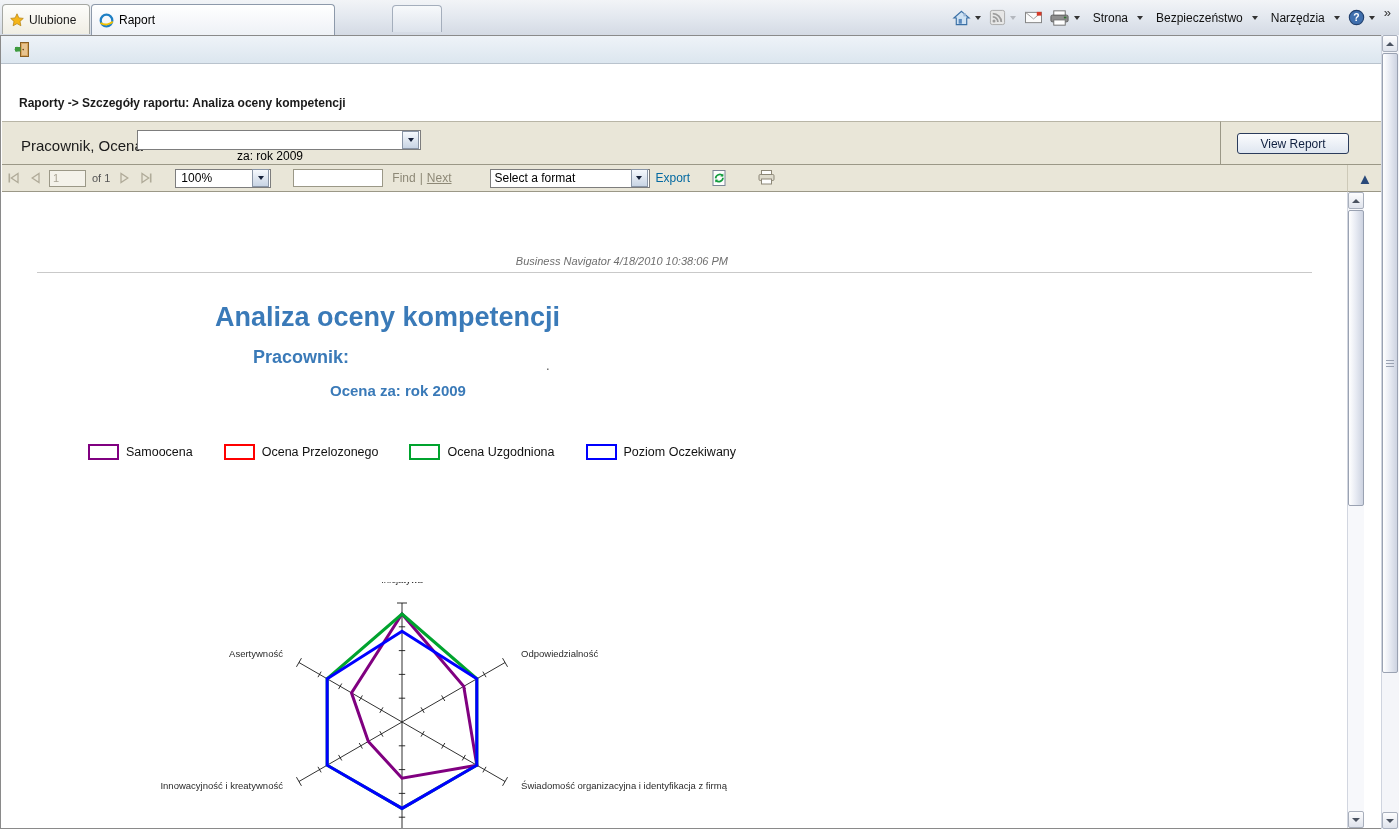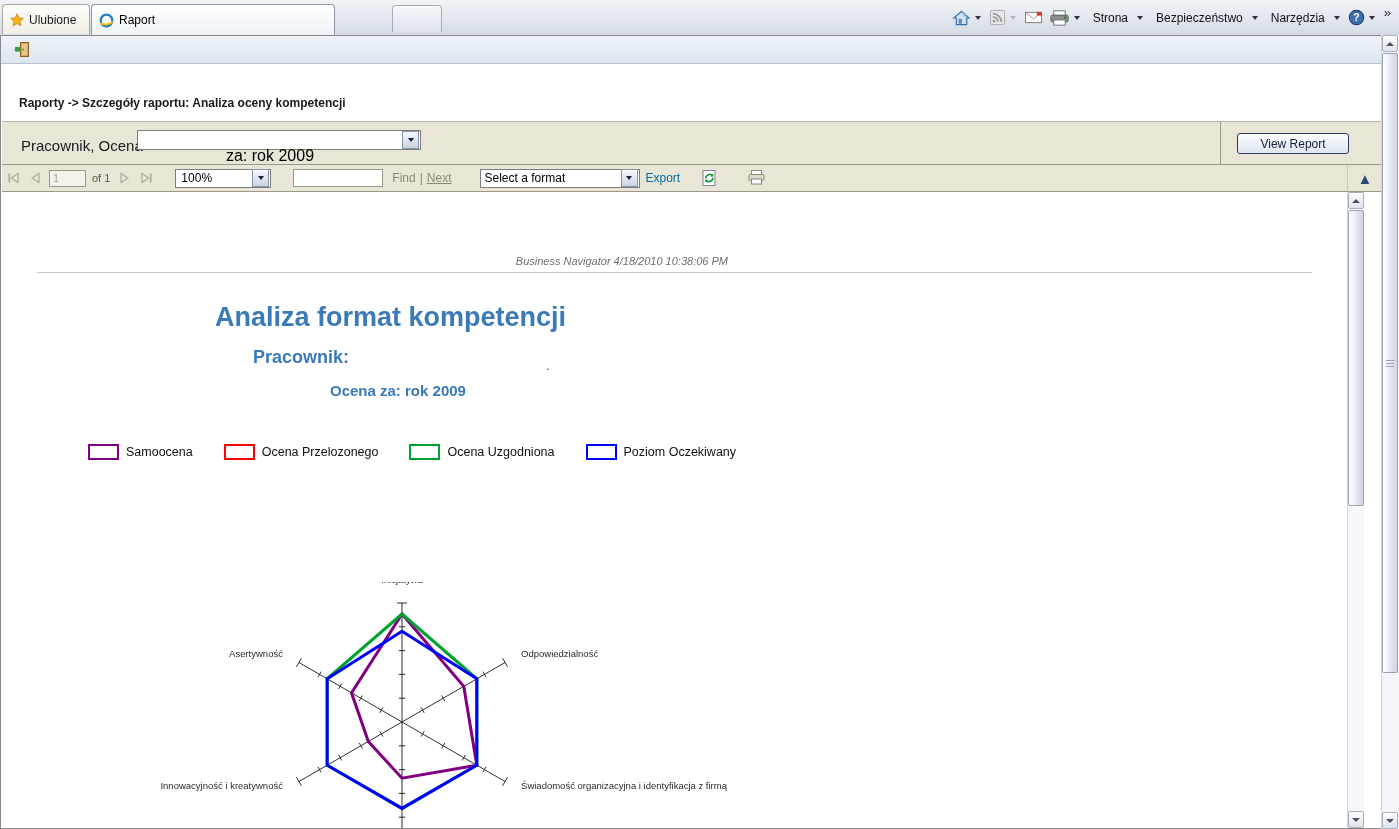--- a/index.html
+++ b/index.html
@@ -102,21 +102,21 @@
     position:absolute;left:1px;top:85px;width:1218px;height:44px;
     background:#e9e6d8;border-top:1px solid #b8b5a6;border-bottom:1px solid #9b9887;
     box-sizing:border-box;
   }
   .param-label{position:absolute;left:19px;top:15px;font-size:15px;color:#1a1a1a;}
   .param-select{
     position:absolute;left:135px;top:8px;width:284px;height:20px;
     border:1px solid #7d7d7d;background:#fff;box-sizing:border-box;
     display:flex;align-items:center;
   }
-  .param-select .val{flex:1;text-align:center;font-size:16px;margin-top:32px;}
+  .param-select .val{flex:1;text-align:center;font-size:12px;margin-top:32px;}
   .ddbtn{
     width:17px;height:18px;margin-right:1px;
     background:linear-gradient(to bottom,#f6f9fd,#c8d4e4);
     border:1px solid #8995a6;box-sizing:border-box;
     display:flex;align-items:center;justify-content:center;
   }
   .ddbtn .caret{border-top-color:#16213a;margin:0;}
 
   .viewreport-wrap{
     position:absolute;left:1219px;top:85px;width:162px;height:44px;
@@ -147,21 +147,21 @@
     width:96px;height:19px;margin-left:18px;border:1px solid #7d7d7d;background:#fff;
     box-sizing:border-box;display:flex;align-items:center;
   }
   .zoomsel .val{flex:1;padding-left:5px;font-size:12px;}
   .findbox{
     width:90px;height:18px;margin-left:22px;border:1px solid #9b9887;background:#fff;
     box-sizing:border-box;
   }
   .findlink{font-size:12px;color:#8d8876;margin-left:9px;}
   .fmtsel{
-    width:160px;height:19px;margin-left:28px;border:1px solid #7d7d7d;background:#fff;
+    width:160px;height:19px;margin-left:38px;border:1px solid #7d7d7d;background:#fff;
     box-sizing:border-box;display:flex;align-items:center;
   }
   .fmtsel .val{flex:1;padding-left:4px;font-size:12px;}
   .exportlbl{font-size:12px;color:#0369a1;margin-left:6px;}
   .tbico{margin-left:20px;width:20px;height:18px;}
 
   .collapse-wrap{
     position:absolute;left:1346px;top:129px;width:35px;height:27px;
     background:#e9e6d8;border-bottom:1px solid #9b9887;border-left:1px solid #cdc9b8;
     box-sizing:border-box;display:flex;align-items:center;justify-content:center;
@@ -388,21 +388,21 @@
 
       <div class="collapse-wrap">
         <span class="chevup">▲</span>
       </div>
 
       <div class="reportarea">
 
         <div class="rpt-hdr-date">Business Navigator 4/18/2010 10:38:06 PM</div>
         <div class="hdr-rule"></div>
 
-        <div class="rpt-title">Analiza format kompetencji</div>
+        <div class="rpt-title">Analiza oceny kompetencji</div>
         <div class="rpt-sub1">Pracownik:</div>
         <div class="rpt-dot">.</div>
         <div class="rpt-sub2">Ocena za: rok 2009</div>
 
         <div class="legend">
           <div class="lg-item">
             <span class="lg-swatch" style="border-color:#800080;"></span>
             <span class="lg-label">Samoocena</span>
           </div>
           <div class="lg-item">

